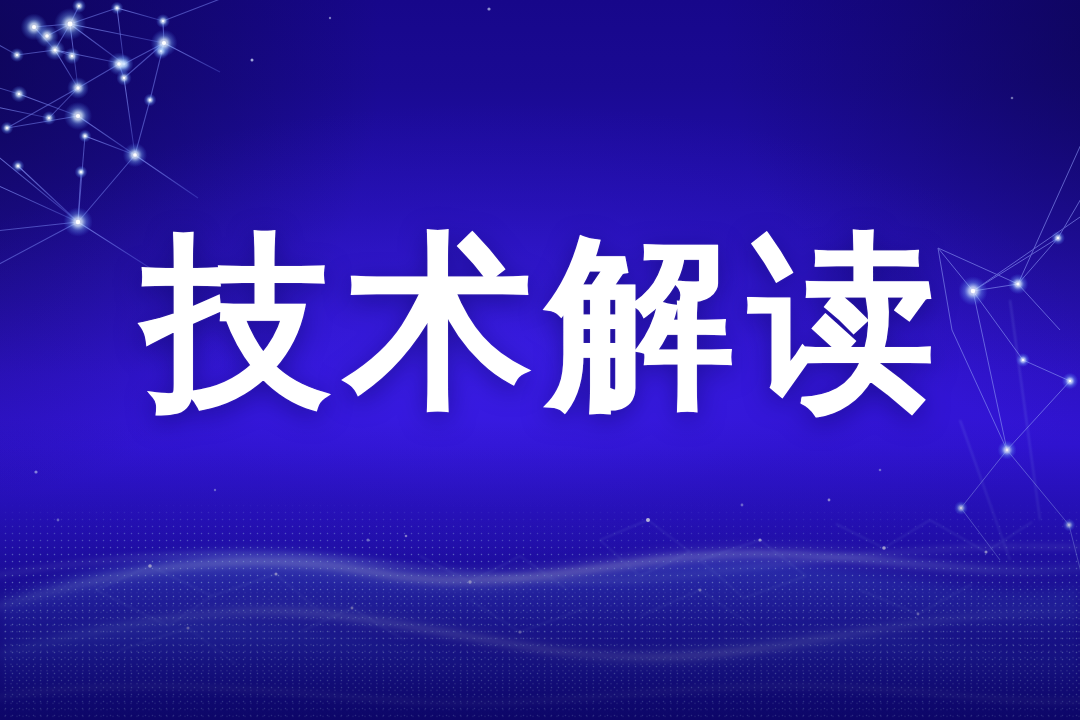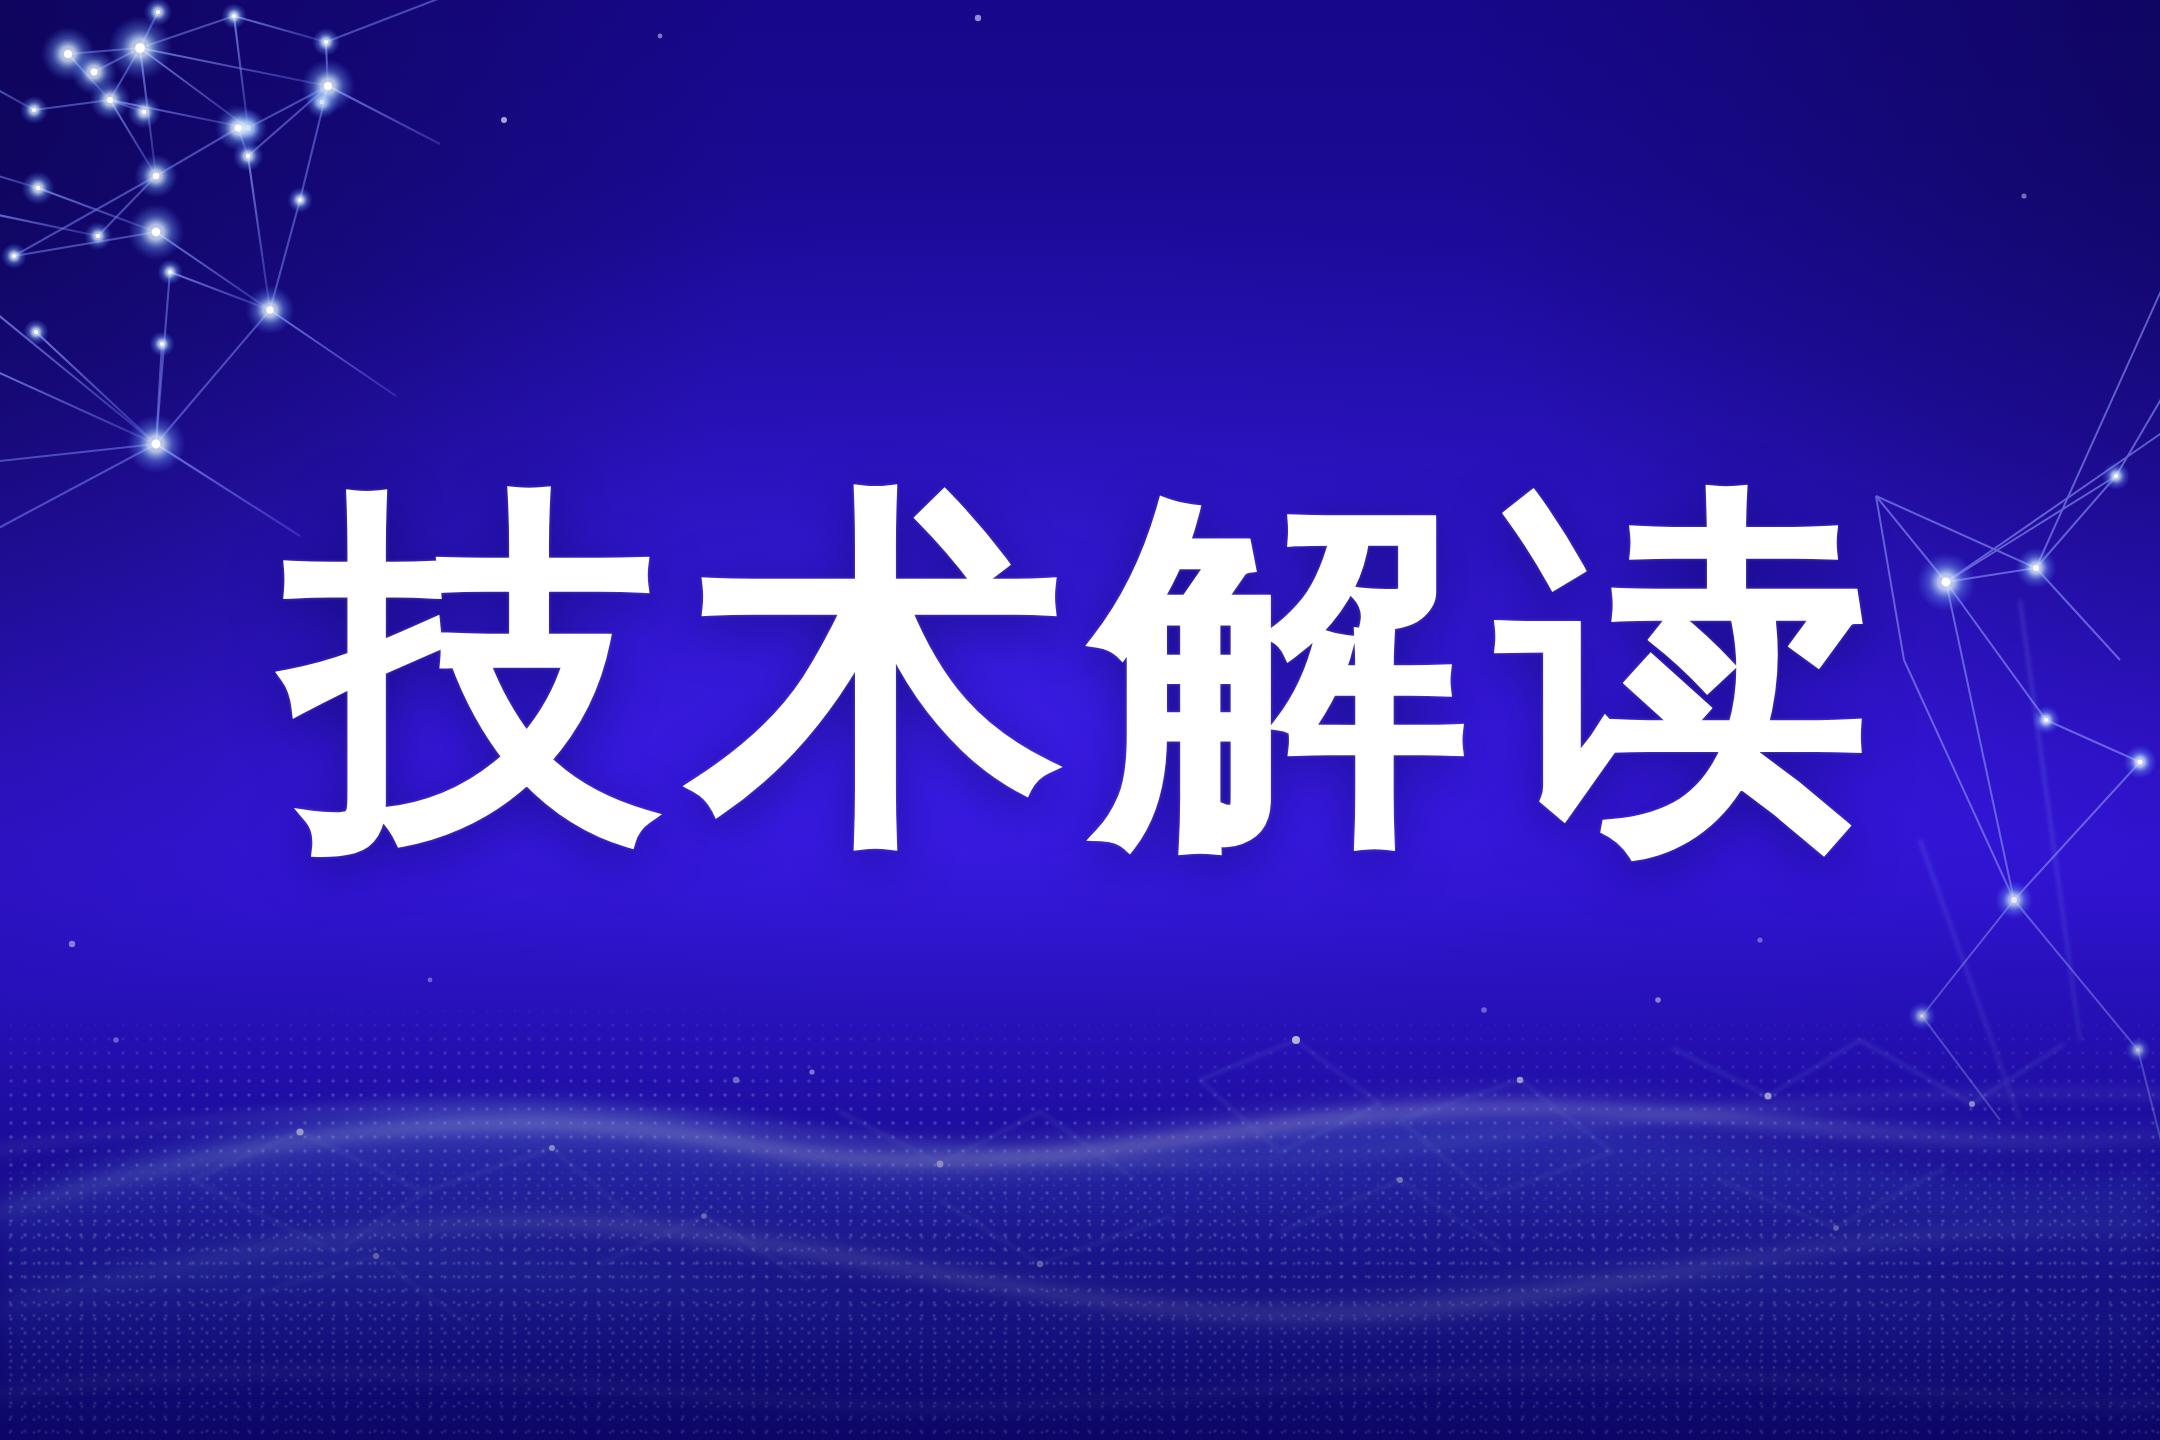--- a/index.html
+++ b/index.html
@@ -70,21 +70,21 @@
     position: absolute;
     left: 0;
     right: 0;
     top: 244px;
     display: flex;
     justify-content: center;
     align-items: center;
     z-index: 40;
   }
   .title {
-    font-family: Liberation Serif, serif;
+    font-family: Liberation Mono, monospace;
     font-weight: 700;
     font-size: 186px;
     line-height: 1;
     color: #ffffff;
     letter-spacing: 16px;
     padding-left: 16px;
     white-space: nowrap;
     text-shadow:
       0 0 2px rgba(255,255,255,0.42),
       0 6px 26px rgba(10,6,90,0.50);

